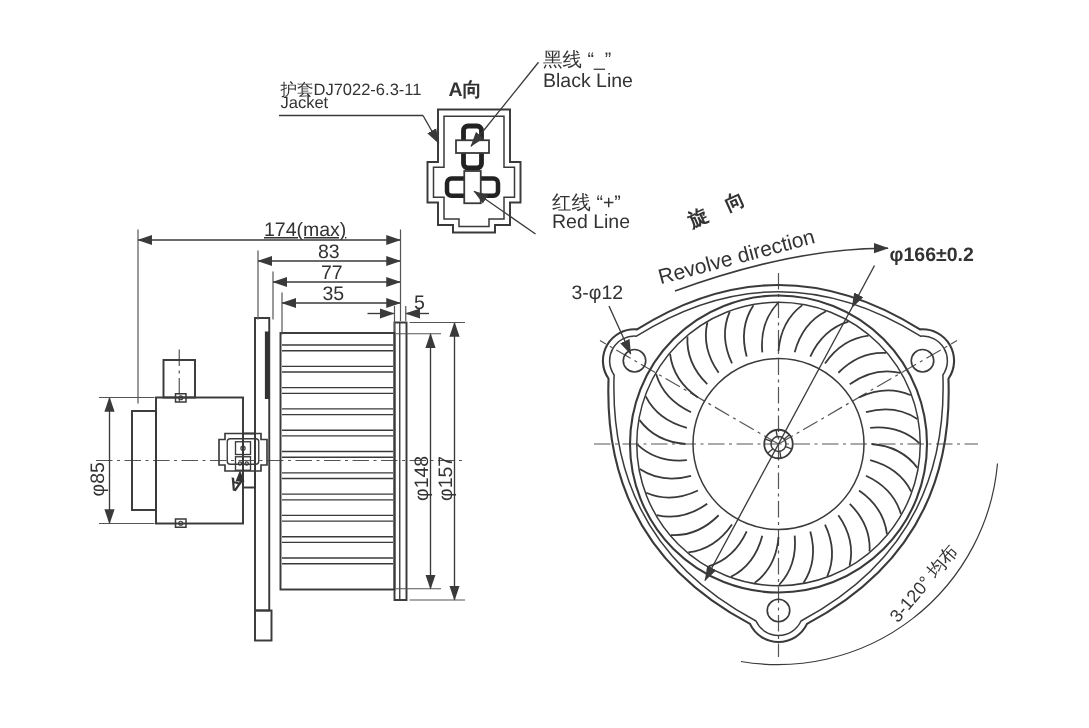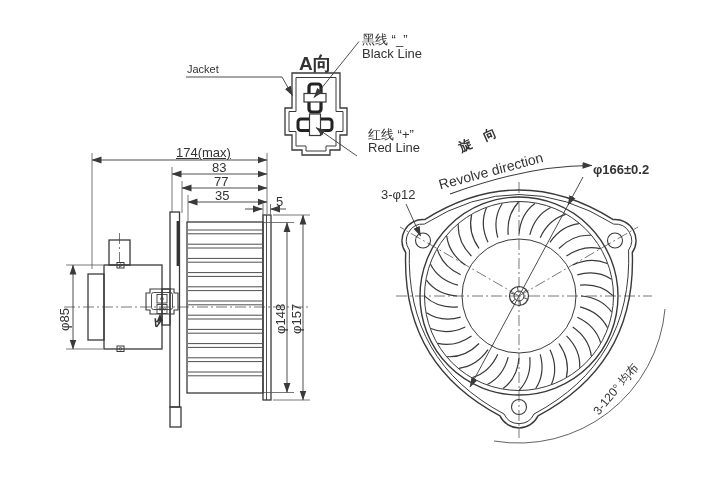--- a/index.html
+++ b/index.html
@@ -186,22 +186,23 @@
     <line x1="270.5" y1="204" x2="270.5" y2="214"></line>
     <line x1="66" y1="265" x2="103" y2="265"></line>
     <line x1="66" y1="349" x2="103" y2="349"></line>
     <line x1="264" y1="222.5" x2="294" y2="222.5"></line>
     <line x1="264" y1="392.5" x2="294" y2="392.5"></line>
     <line x1="273" y1="215" x2="310" y2="215"></line>
     <line x1="273" y1="400" x2="310" y2="400"></line>
   </g>
 </svg>
 
+<div class="lbl sm" style="left:187px;top:52px;">护套DJ7022-6.3-11</div>
 <div class="lbl sm ctr" style="left:187px;top:63px;width:95px;">Jacket</div>
-<div class="lbl bold" style="left:299px;top:51px;font-size:19px;">A向</div>
+<div class="lbl bold" style="left:299px;top:51px;font-size:13px;">A向</div>
 
 <div class="lbl cjk" style="left:362px;top:31px;">黑线 “_”</div>
 <div class="lbl dim" style="left:362px;top:46px;">Black Line</div>
 <div class="lbl cjk" style="left:368px;top:126px;">红线 “+”</div>
 <div class="lbl dim" style="left:368px;top:140px;">Red Line</div>
 
 <div class="lbl dim" style="left:176px;top:145px;text-decoration:underline;">174(max)</div>
 <div class="lbl dim" style="left:212px;top:160px;">83</div>
 <div class="lbl dim" style="left:214px;top:174px;">77</div>
 <div class="lbl dim" style="left:215px;top:188px;">35</div>

